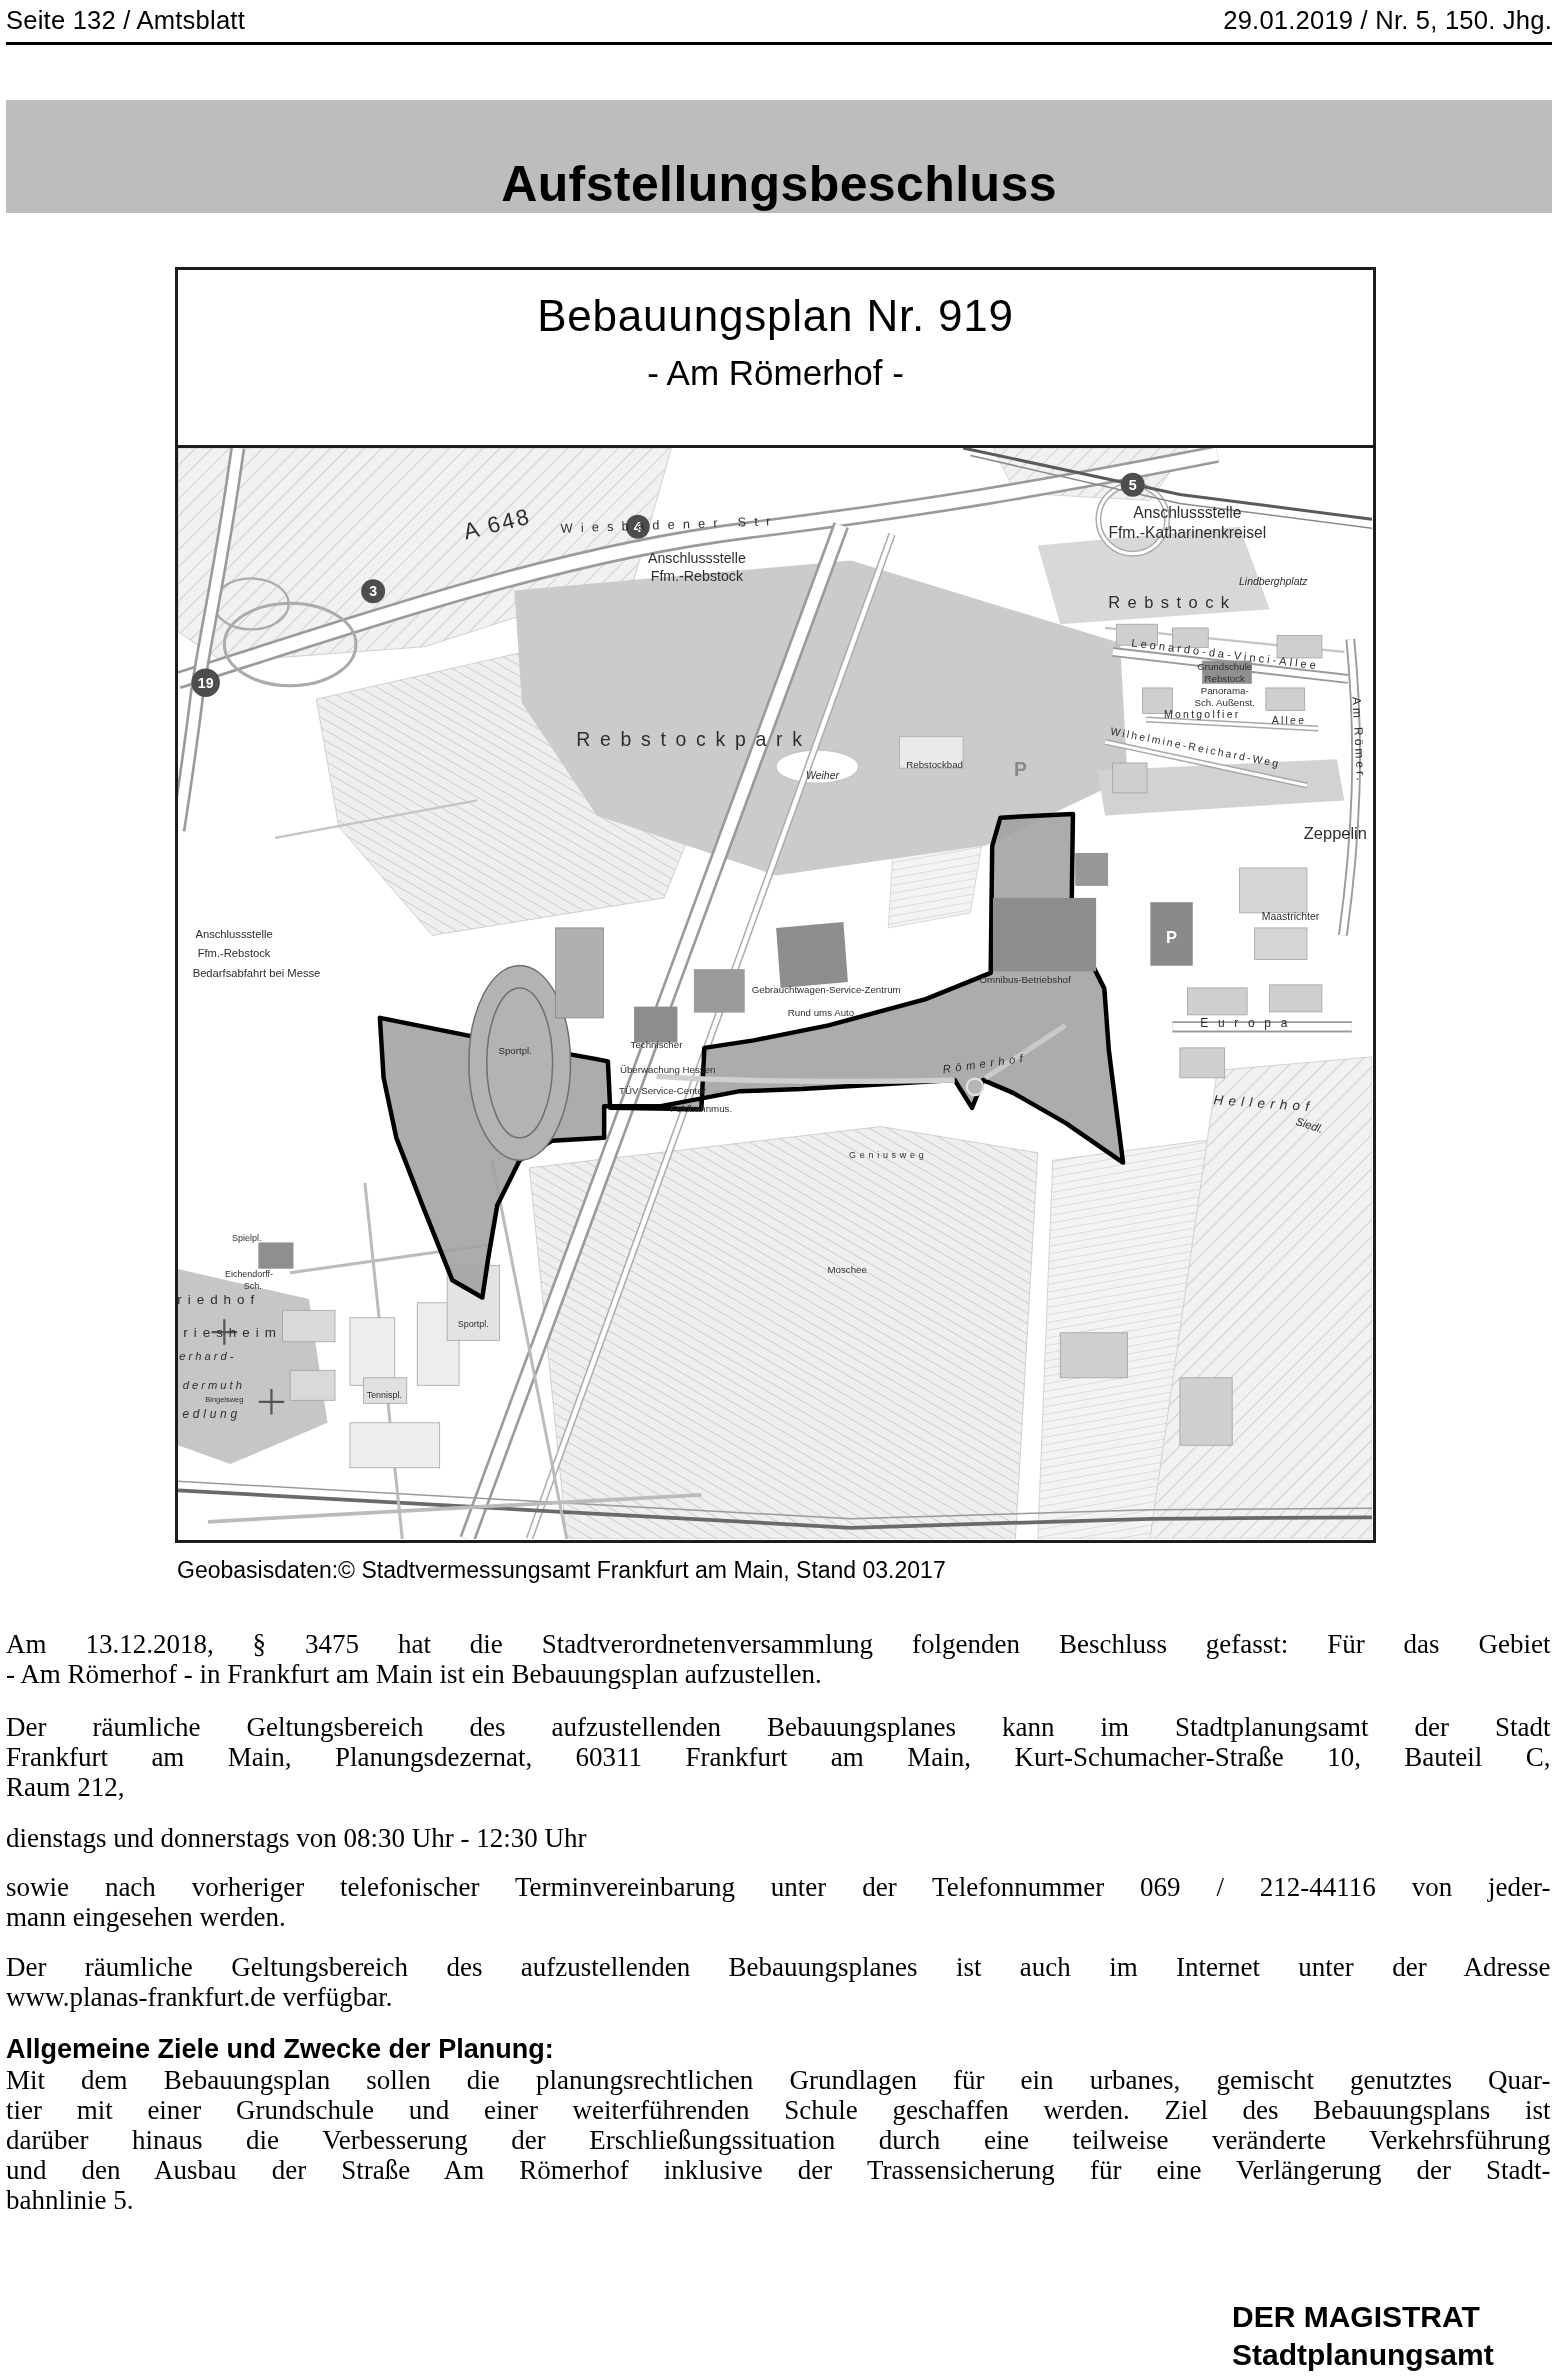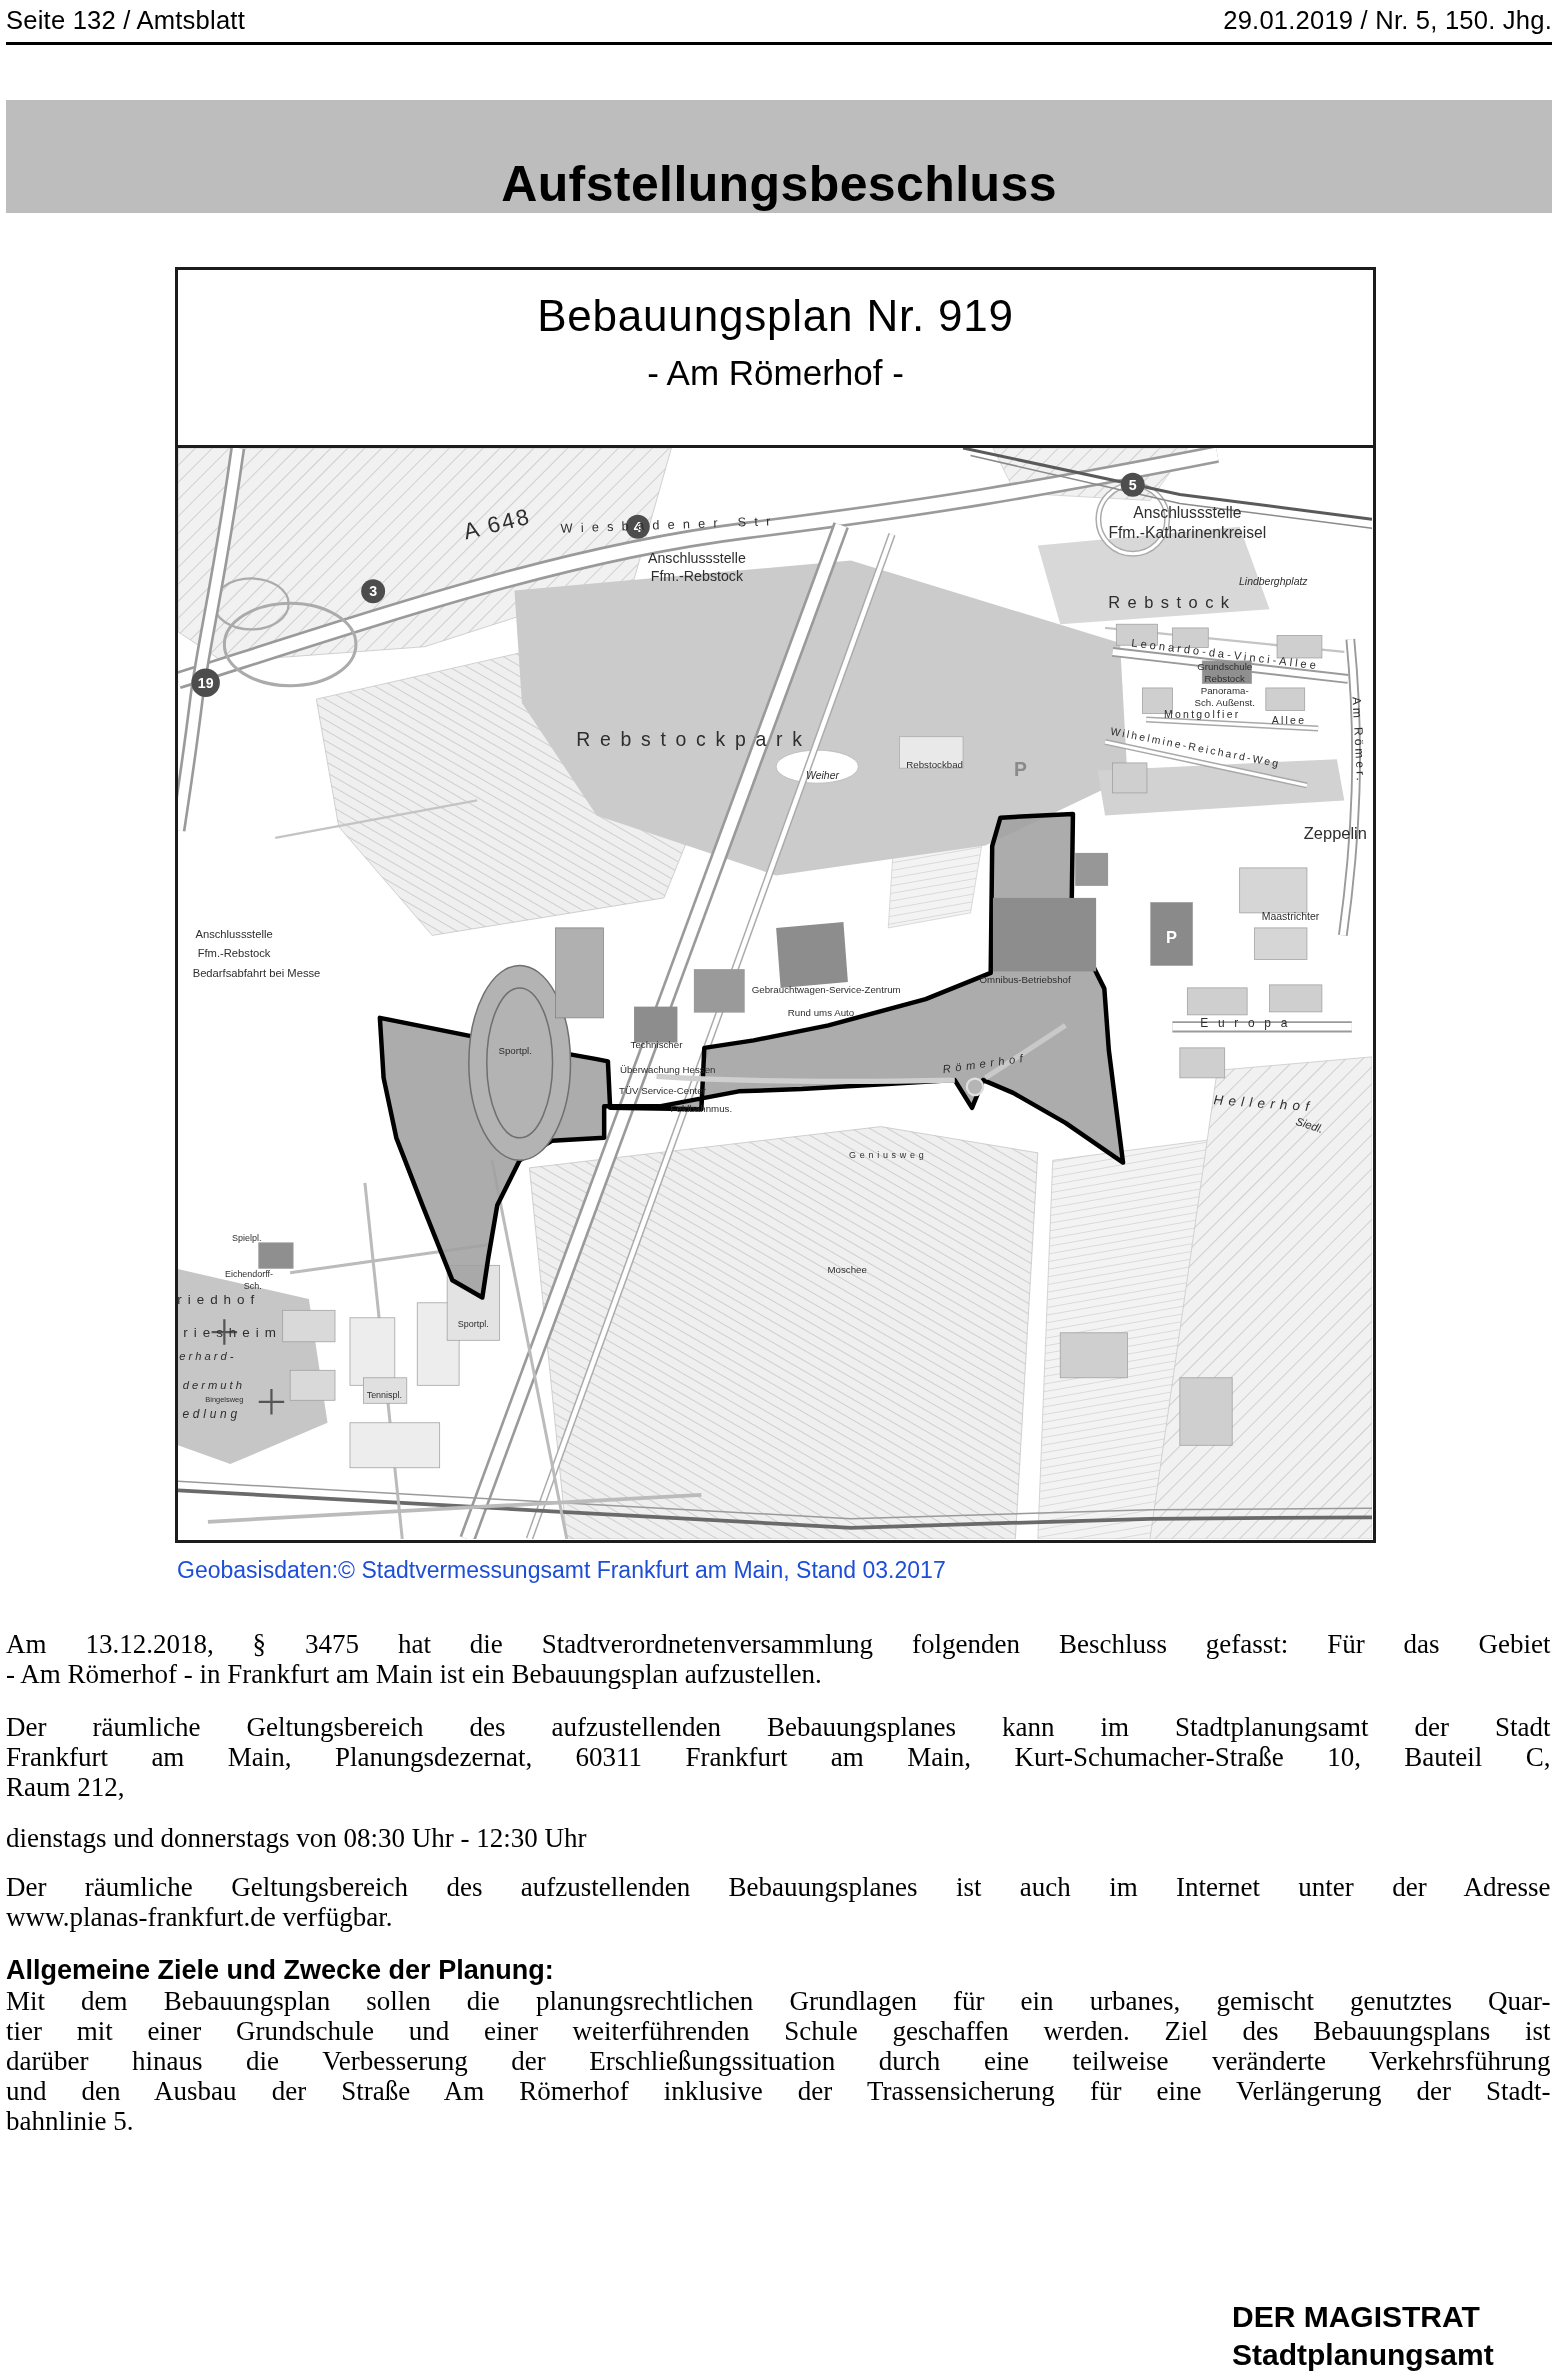--- a/index.html
+++ b/index.html
@@ -9,21 +9,21 @@
   .hdr.right{right:6px;text-align:right;}
   .hrule{position:absolute;left:6px;right:6px;top:42px;height:3px;background:#000;}
   .banner{position:absolute;left:6px;right:6px;top:100px;height:113px;background:#bdbdbd;display:flex;align-items:center;justify-content:center;}
   .banner .t{font-size:50px;font-weight:bold;letter-spacing:0.4px;}
   .figure{position:absolute;left:175px;top:267px;width:1201px;height:1276px;border:3.8px solid #1c1c1c;box-sizing:border-box;background:#fff;}
   .figtitle{height:178px;border-bottom:3.8px solid #1c1c1c;box-sizing:border-box;text-align:center;}
   .figtitle .l1{font-size:44px;letter-spacing:0.8px;padding-top:21px;}
   .figtitle .l2{font-size:35px;margin-top:12px;}
   .mapwrap{position:relative;width:1194px;height:1091px;}
   svg{display:block;}
-  .caption{position:absolute;left:177px;top:1557px;font-size:23px;color:#1d4ed8;}
+  .caption{position:absolute;left:177px;top:1557px;font-size:23px;color:#000000;}
   .bodytext{position:absolute;left:6px;right:7.5px;top:1629px;font-size:27px;line-height:30px;}
   .para{margin:0;}
   .line{text-align:justify;text-align-last:justify;font-family:Liberation Serif, serif;}
   .line.last{text-align-last:auto;}
   .heading{font-weight:bold;}
   .sig{position:absolute;left:1232px;top:2298px;font-size:30px;font-weight:bold;line-height:38px;}
 </style>
 </head>
 <body>
 
@@ -241,20 +241,24 @@
     </div>
     <div class="para" style="margin-top: 22.6px;">
       <div class="line">Der räumliche Geltungsbereich des aufzustellenden Bebauungsplanes kann im Stadtplanungsamt der Stadt</div>
       <div class="line">Frankfurt am Main, Planungsdezernat, 60311 Frankfurt am Main, Kurt-Schumacher-Straße 10, Bauteil C,</div>
       <div class="line last">Raum 212,</div>
     </div>
     <div class="para" style="margin-top: 21px;">
       <div class="line last">dienstags und donnerstags von 08:30 Uhr - 12:30 Uhr</div>
     </div>
     <div class="para" style="margin-top: 19.6px;">
+      <div class="line">sowie nach vorheriger telefonischer Terminvereinbarung unter der Telefonnummer 069 / 212-44116 von jeder-</div>
+      <div class="line last">mann eingesehen werden.</div>
+    </div>
+    <div class="para" style="margin-top: 19.6px;">
       <div class="line">Der räumliche Geltungsbereich des aufzustellenden Bebauungsplanes ist auch im Internet unter der Adresse</div>
       <div class="line last">www.planas-frankfurt.de verfügbar.</div>
     </div>
     <div class="heading" style="margin-top: 22.6px;">Allgemeine Ziele und Zwecke der Planung:</div>
     <div class="para" style="margin-top: 1px;">
       <div class="line">Mit dem Bebauungsplan sollen die planungsrechtlichen Grundlagen für ein urbanes, gemischt genutztes Quar-</div>
       <div class="line">tier mit einer Grundschule und einer weiterführenden Schule geschaffen werden. Ziel des Bebauungsplans ist</div>
       <div class="line">darüber hinaus die Verbesserung der Erschließungssituation durch eine teilweise veränderte Verkehrsführung</div>
       <div class="line">und den Ausbau der Straße Am Römerhof inklusive der Trassensicherung für eine Verlängerung der Stadt-</div>
       <div class="line last">bahnlinie 5.</div>

